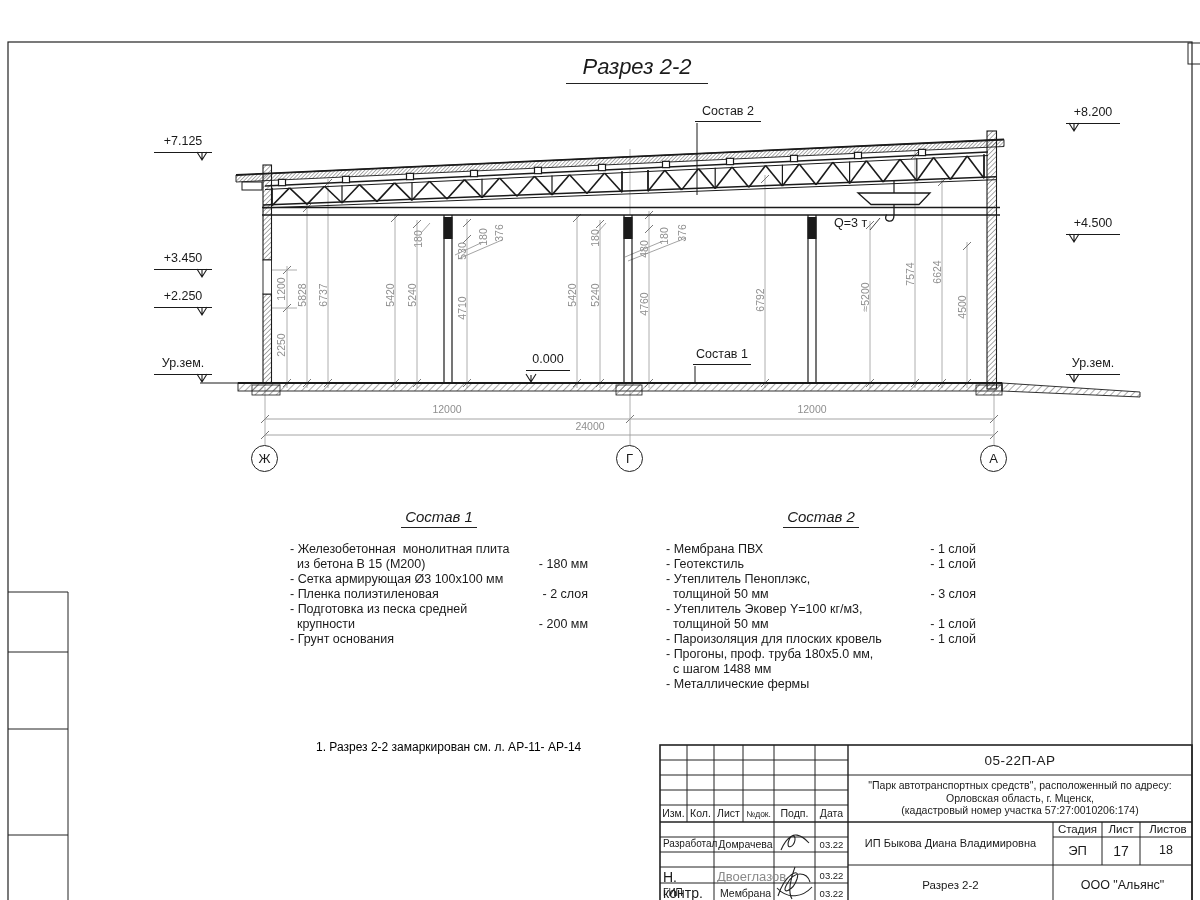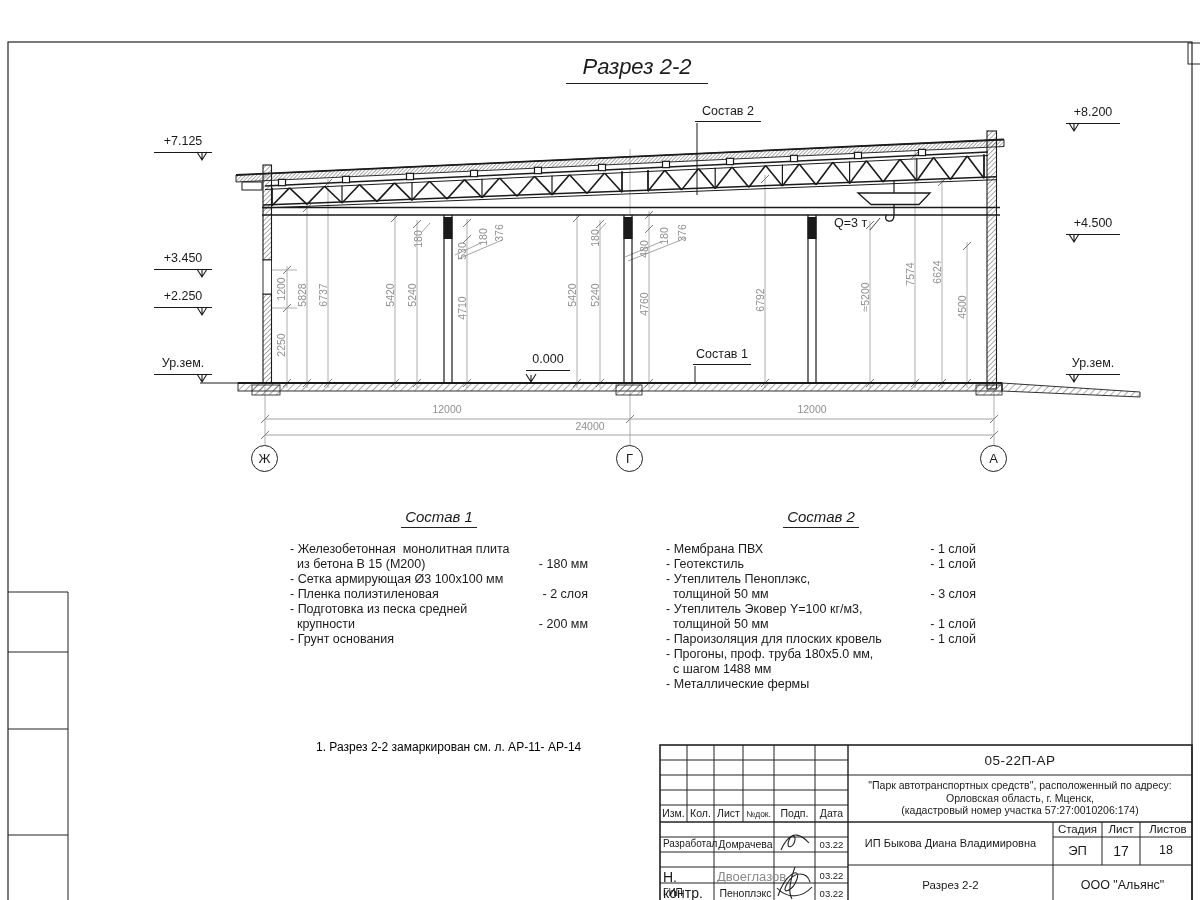--- a/index.html
+++ b/index.html
@@ -460,21 +460,21 @@
 
 <div class="tbt" style="left:663px; top:811px; width:52px; font-size:10px; text-align:left;">Разработал</div>
 <div class="tbt" style="left:717px; top:811px; width:57px; font-size:10.5px;">Домрачева</div>
 <div class="tbt" style="left:815px; top:812px; width:33px; font-size:9.5px;">03.22</div>
 
 <div class="tbt" style="left:663px; top:842px; width:52px; font-size:14px; text-align:left;">Н. контр.</div>
 <div class="tbt gray" style="left:717px; top:842px; width:57px; font-size:13px;">Двоеглазов</div>
 <div class="tbt" style="left:815px; top:843px; width:33px; font-size:9.5px;">03.22</div>
 
 <div class="tbt" style="left:663px; top:860px; width:52px; font-size:10px; text-align:left;">ГИП</div>
-<div class="tbt" style="left:717px; top:860px; width:57px; font-size:10.5px;">Пеноплэкс</div>
+<div class="tbt" style="left:717px; top:860px; width:57px; font-size:10.5px;">Мембрана</div>
 <div class="tbt" style="left:815px; top:861px; width:33px; font-size:9.5px;">03.22</div>
 
 <div class="tbt" style="left:848px; top:810px; width:205px; font-size:11px;">ИП Быкова Диана Владимировна</div>
 <div class="tbt" style="left:848px; top:852px; width:205px; font-size:11.5px;">Разрез 2-2</div>
 <div class="tbt" style="left:1053px; top:851px; width:139px; font-size:12.5px;">ООО "Альянс"</div>
 
 <div class="tbt" style="left:1053px; top:796px; width:49px; font-size:11.5px;">Стадия</div>
 <div class="tbt" style="left:1102px; top:796px; width:38px; font-size:11.5px;">Лист</div>
 <div class="tbt" style="left:1140px; top:796px; width:56px; font-size:11.5px;">Листов</div>
 <div class="tbt" style="left:1053px; top:816px; width:49px; font-size:13px;">ЭП</div>

